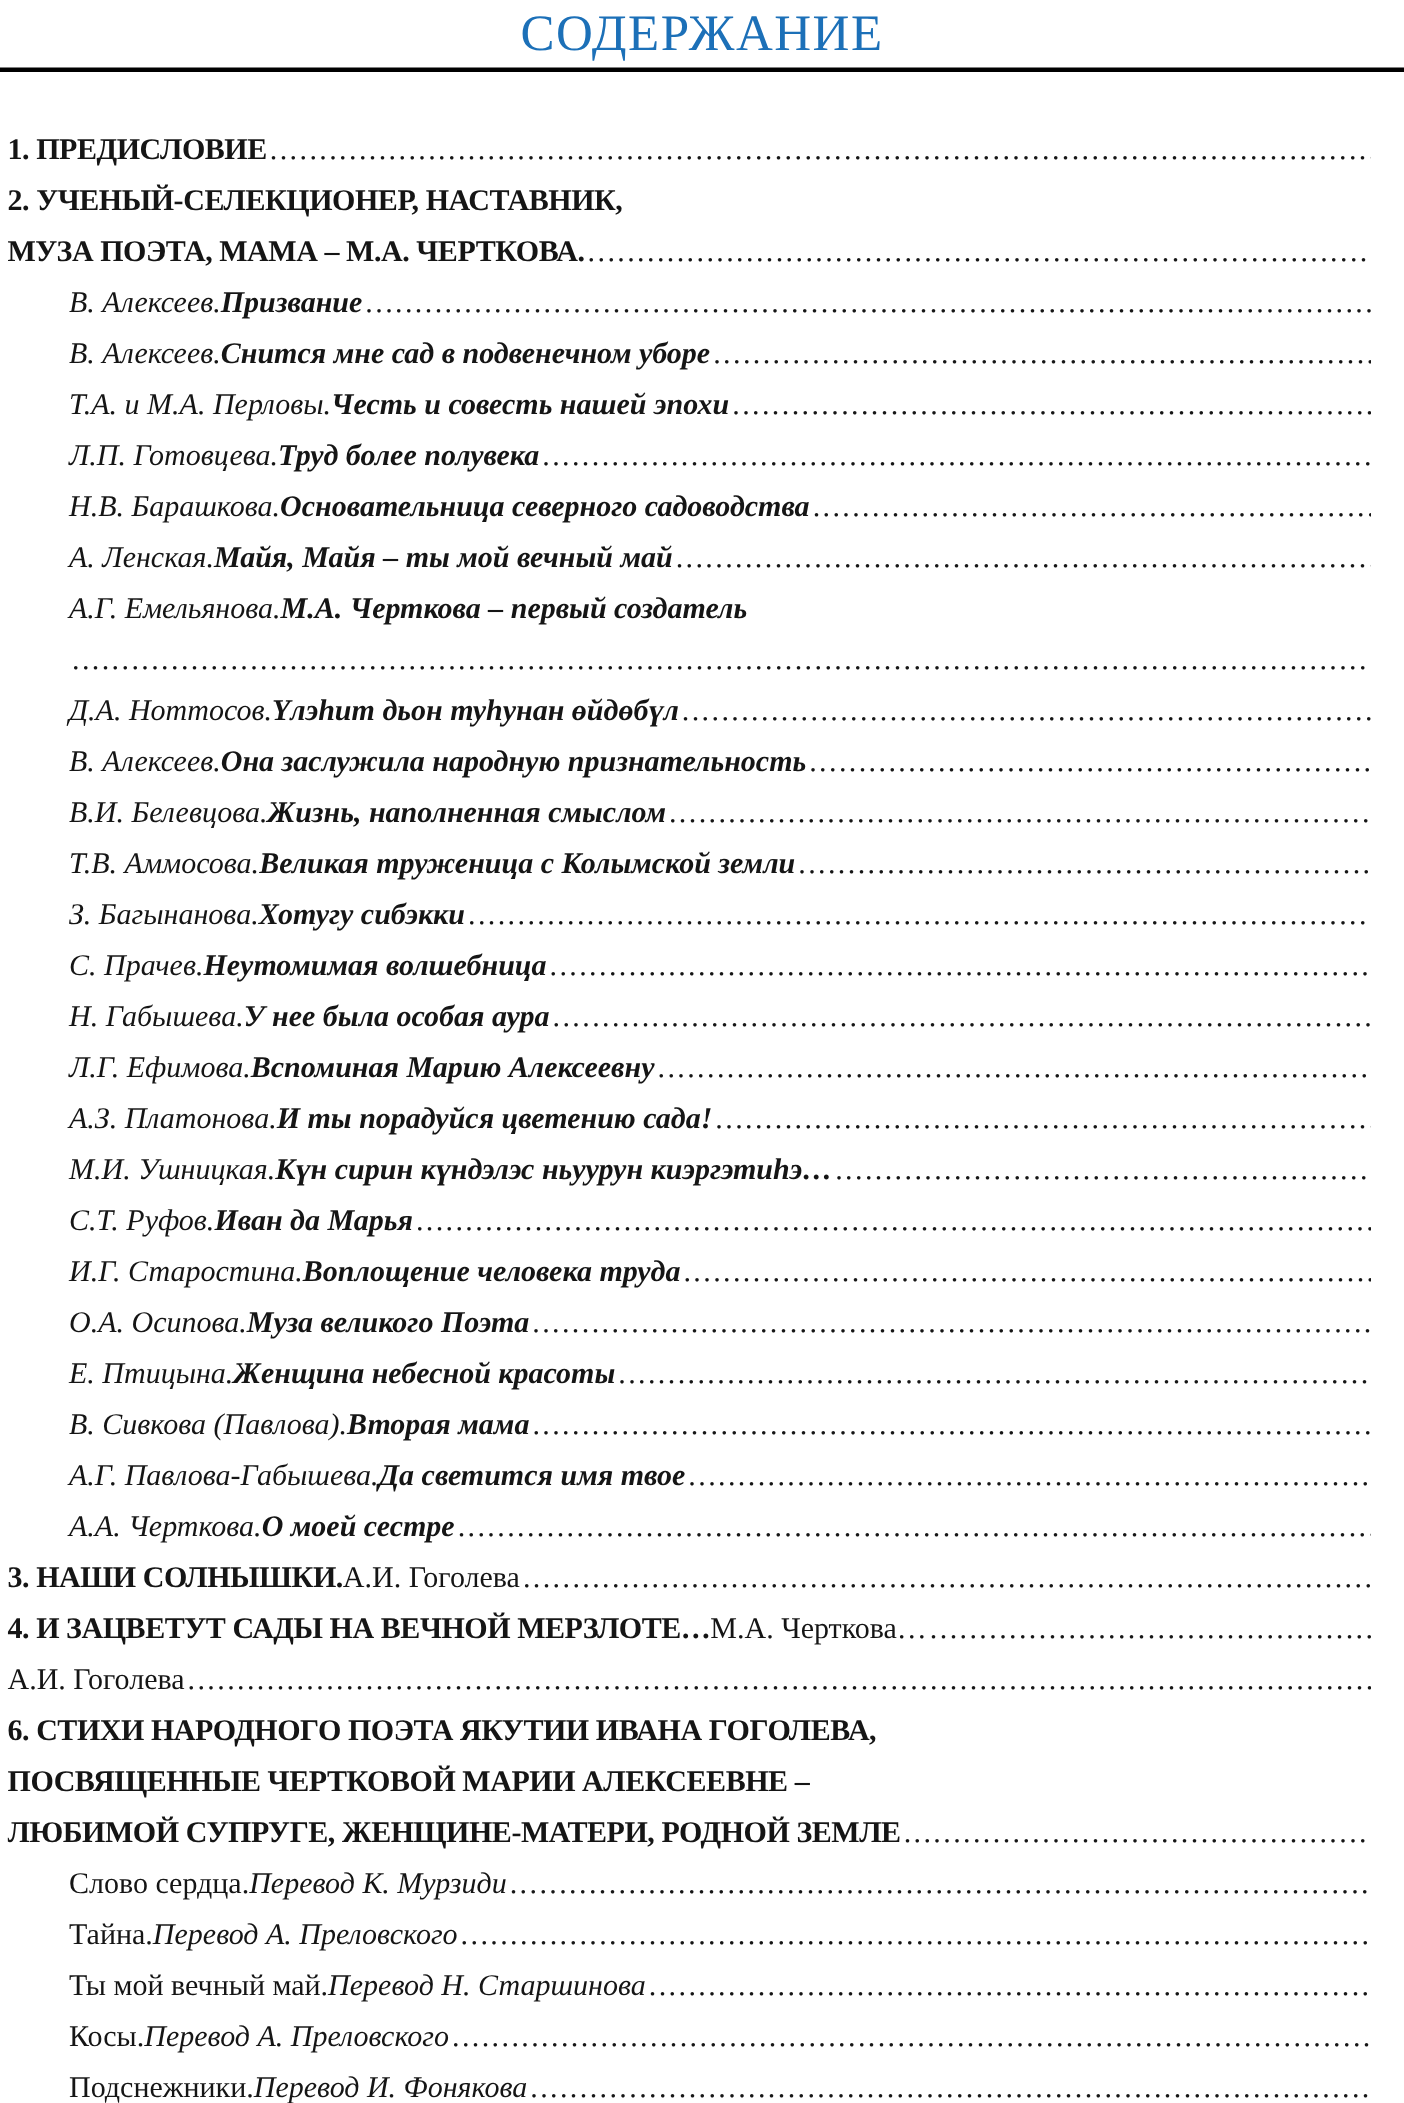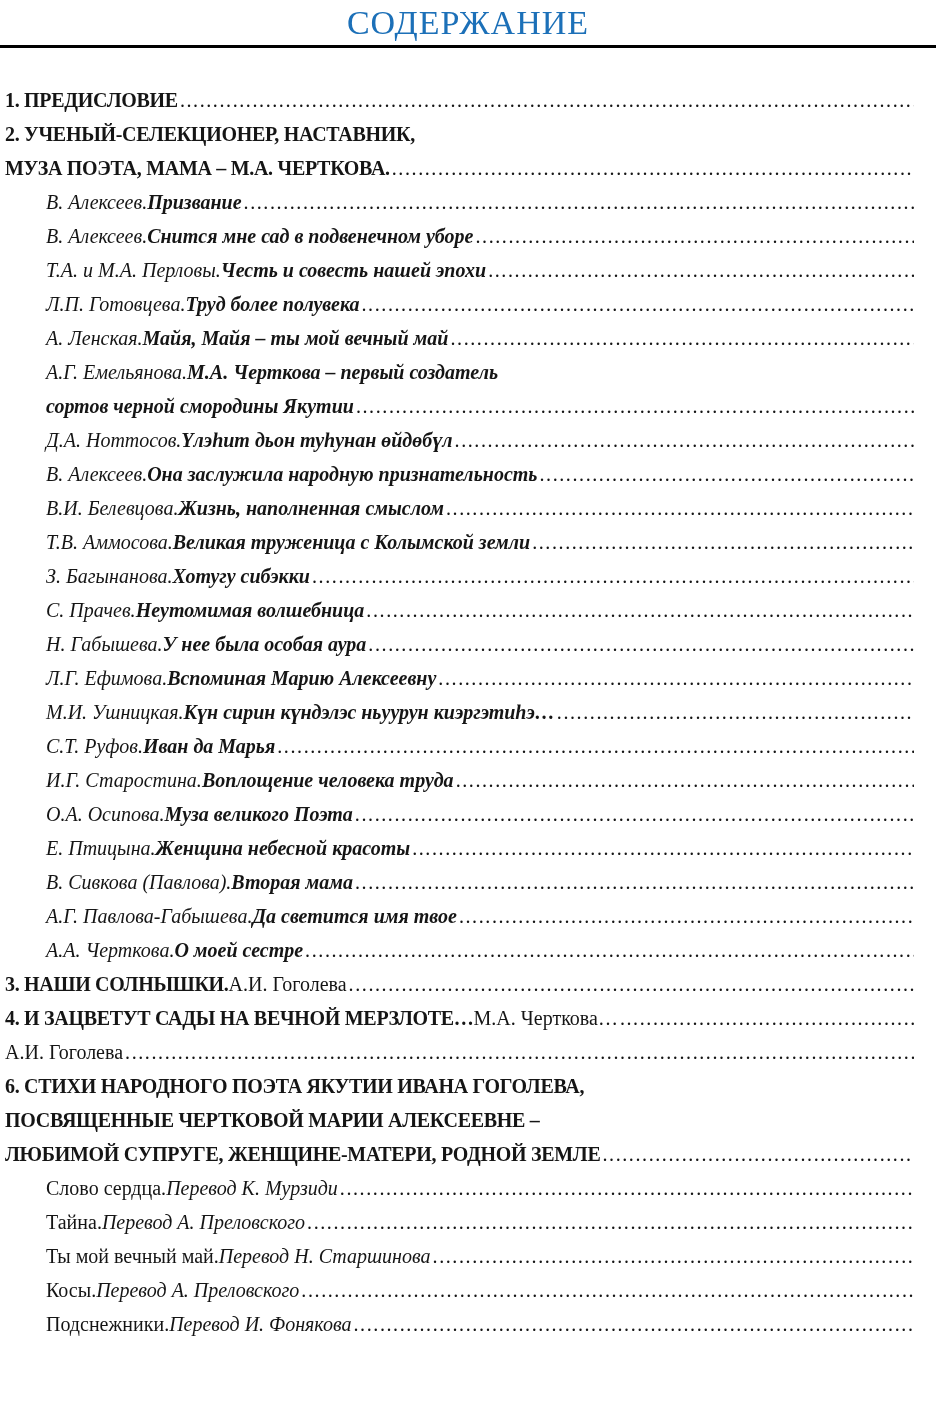--- a/index.html
+++ b/index.html
@@ -64,30 +64,34 @@
         <span class="it">Т.А. и М.А. Перловы. </span>
         <span class="b">Честь и совесть нашей эпохи </span>
         <span class="dots"></span>
       </div>
       <div class="row indent">
         <span class="it">Л.П. Готовцева. </span>
         <span class="b">Труд более полувека</span>
         <span class="dots"></span>
       </div>
       <div class="row indent">
+        <span class="it">Н.В. Барашкова. </span>
+        <span class="b">Основательница северного садоводства </span>
+        <span class="dots"></span>
+      </div>
+      <div class="row indent">
         <span class="it">А. Ленская. </span>
         <span class="b">Майя, Майя – ты мой вечный май</span>
         <span class="dots"></span>
       </div>
       <div class="row indent">
         <span class="it">А.Г. Емельянова. </span>
         <span class="b">М.А. Черткова – первый создатель</span>
       </div>
       <div class="row indent">
-        <span class="b">сортов черной смородины Якутии</span>
         <span class="dots"></span>
       </div>
       <div class="row indent">
         <span class="it">Д.А. Ноттосов. </span>
         <span class="b">Үлэһит дьон туһунан өйдөбүл </span>
         <span class="dots"></span>
       </div>
       <div class="row indent">
         <span class="it">В. Алексеев. </span>
         <span class="b">Она заслужила народную признательность </span>
@@ -114,20 +118,25 @@
         <span class="dots"></span>
       </div>
       <div class="row indent">
         <span class="it">Н. Габышева. </span>
         <span class="b">У нее была особая аура </span>
         <span class="dots"></span>
       </div>
       <div class="row indent">
         <span class="it">Л.Г. Ефимова. </span>
         <span class="b">Вспоминая Марию Алексеевну </span>
+        <span class="dots"></span>
+      </div>
+      <div class="row indent">
+        <span class="it">А.З. Платонова. </span>
+        <span class="b">И ты порадуйся цветению сада! </span>
         <span class="dots"></span>
       </div>
       <div class="row indent">
         <span class="it">М.И. Ушницкая. </span>
         <span class="b">Күн сирин күндэлэс ньуурун киэргэтиһэ… </span>
         <span class="dots"></span>
       </div>
       <div class="row indent">
         <span class="it">С.Т. Руфов. </span>
         <span class="b">Иван да Марья</span>

